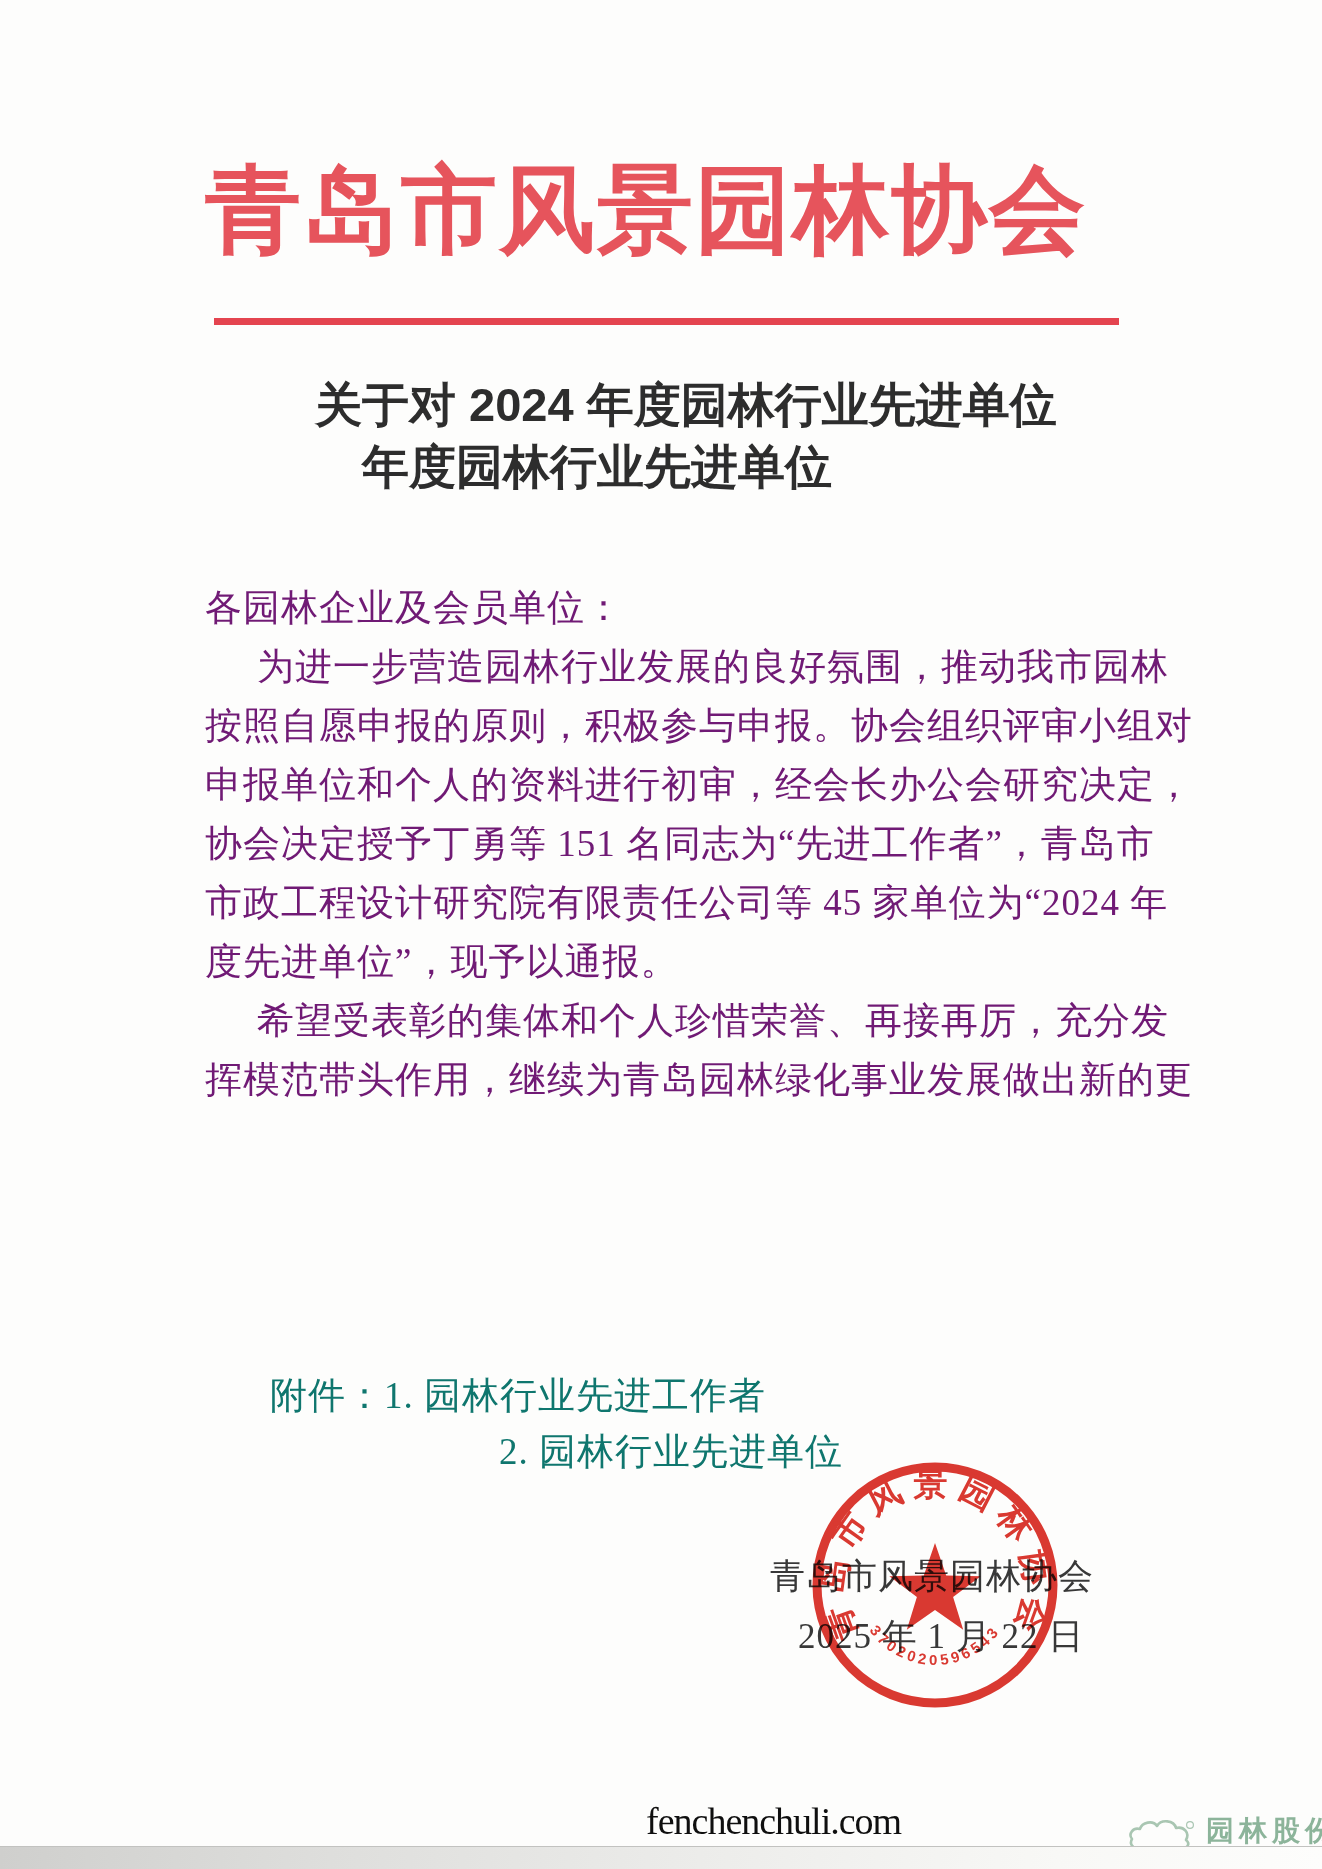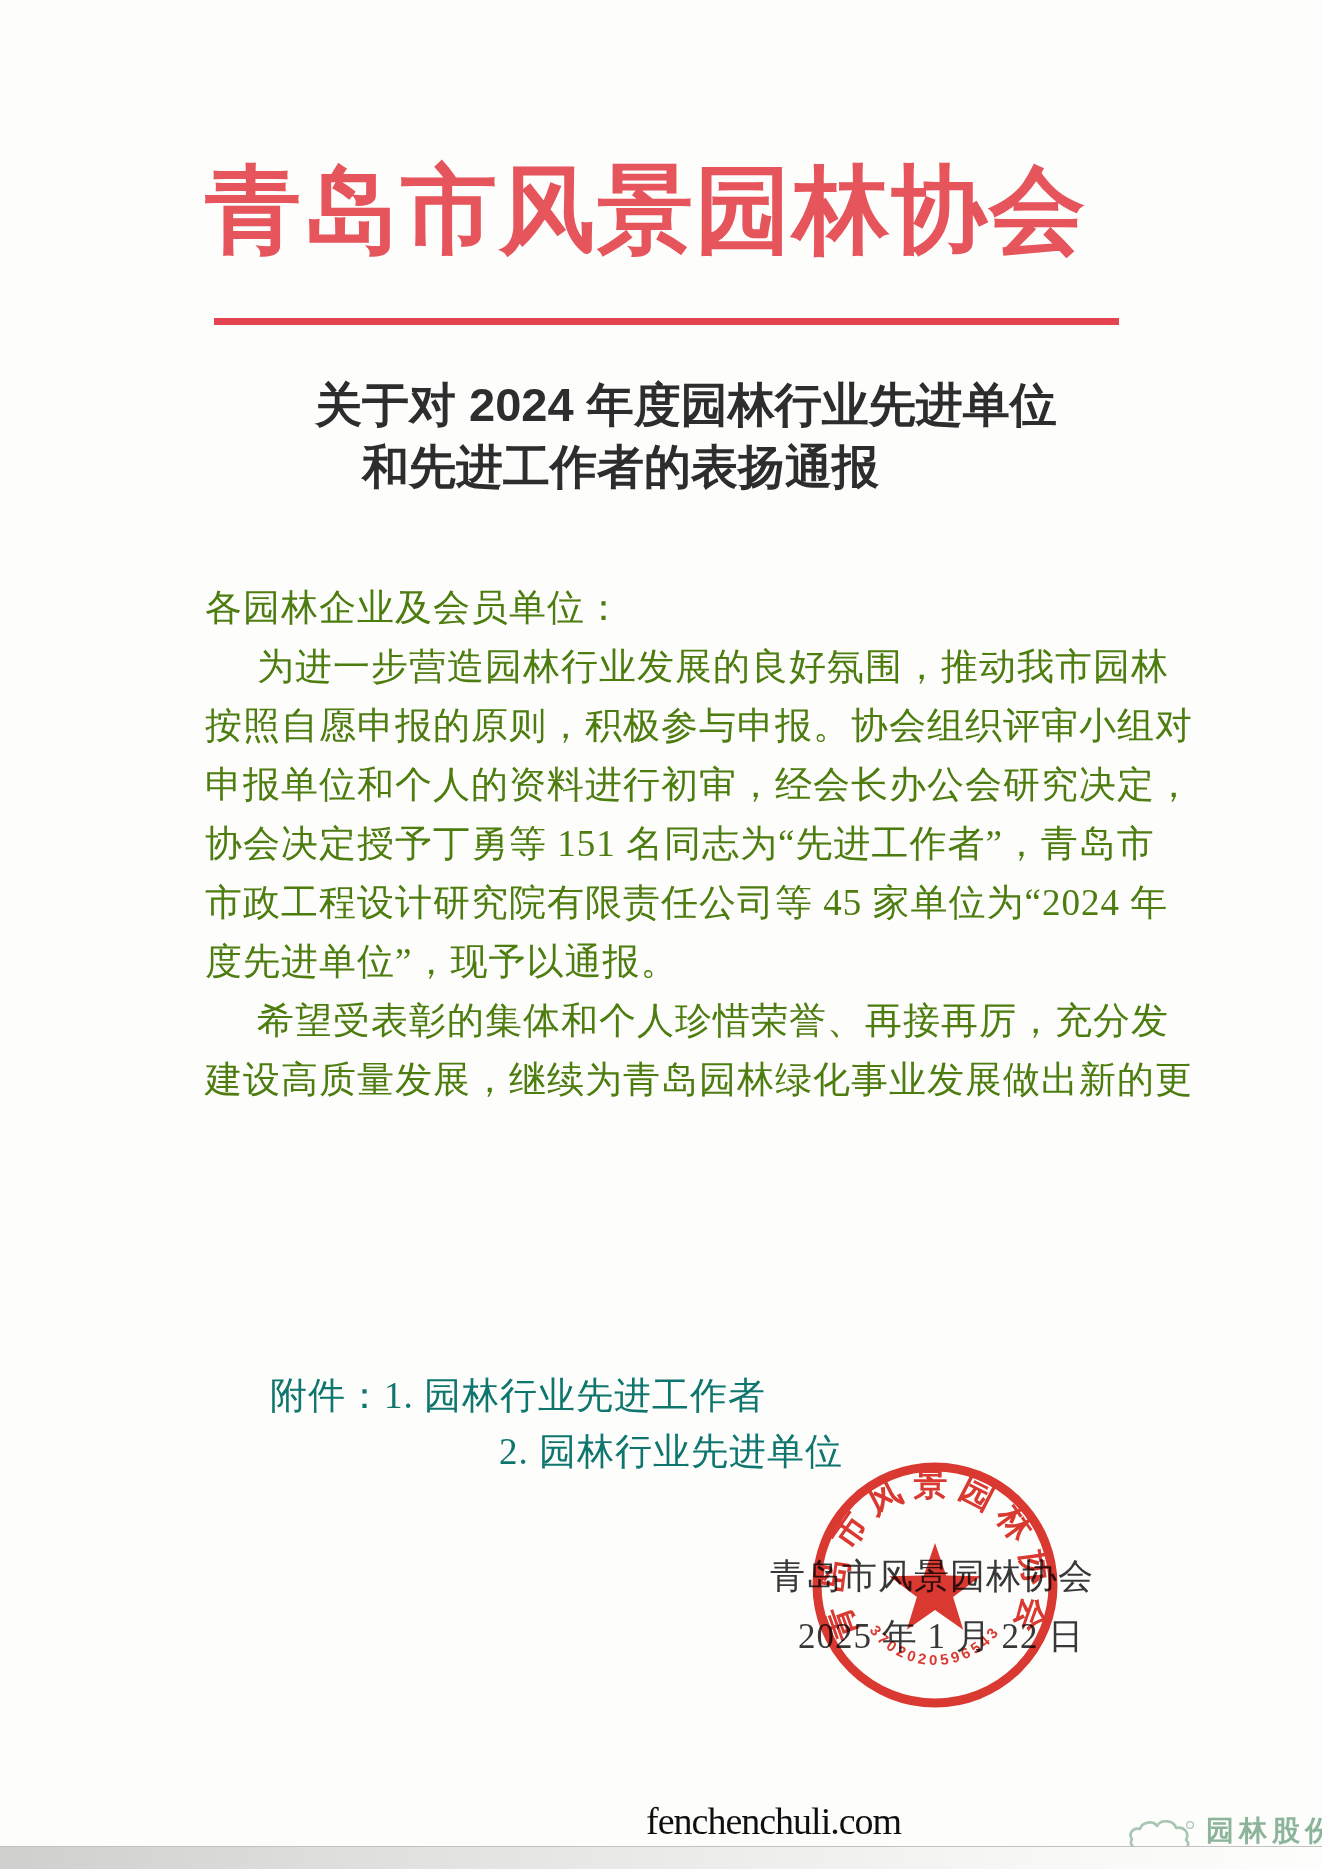--- a/index.html
+++ b/index.html
@@ -41,21 +41,21 @@
     color: #2d2d2d;
     white-space: nowrap;
   }
   .doc-title.l1 { left: 315px; top: 374px; }
   .doc-title.l2 { left: 362px; top: 436px; }
   
   .body-block {
     position: absolute;
     left: 205px; top: 578px;
     width: 915px;
-    color: #4d7c0f;
+    color: #701a75;
   }
   .body-line {
     height: 59px;
     display: flex;
     align-items: center;
     font-size: 37px;
     letter-spacing: 1px;
     white-space: nowrap;
   }
   .body-line.indent { padding-left: 52px; }
@@ -151,32 +151,32 @@
 </style>
 </head>
 <body>
 
 <div class="page">
 
   <div class="letterhead">青岛市风景园林协会</div>
   <div class="red-rule"></div>
 
   <div class="doc-title l1">关于对 2024 年度园林行业先进单位</div>
-  <div class="doc-title l2">和先进工作者的表扬通报</div>
+  <div class="doc-title l2">年度园林行业先进单位</div>
 
   <div class="body-block">
     <div class="body-line">各园林企业及会员单位：</div>
     <div class="body-line indent">为进一步营造园林行业发展的良好氛围，推动我市园林</div>
     <div class="body-line">按照自愿申报的原则，积极参与申报。协会组织评审小组对</div>
     <div class="body-line">申报单位和个人的资料进行初审，经会长办公会研究决定，</div>
     <div class="body-line">协会决定授予丁勇等 151 名同志为“先进工作者”，青岛市</div>
     <div class="body-line">市政工程设计研究院有限责任公司等 45 家单位为“2024 年</div>
     <div class="body-line">度先进单位”，现予以通报。</div>
     <div class="body-line indent">希望受表彰的集体和个人珍惜荣誉、再接再厉，充分发</div>
-    <div class="body-line">建设高质量发展，继续为青岛园林绿化事业发展做出新的更</div>
+    <div class="body-line">挥模范带头作用，继续为青岛园林绿化事业发展做出新的更</div>
   </div>
 
   <div class="attach-block">
     <div class="attach-line">附件：1. 园林行业先进工作者</div>
     <div class="attach-line second">2. 园林行业先进单位</div>
   </div>
 
   <div class="sign-org">青岛市风景园林协会</div>
   <div class="sign-date">2025 年 1 月 22 日</div>
 

